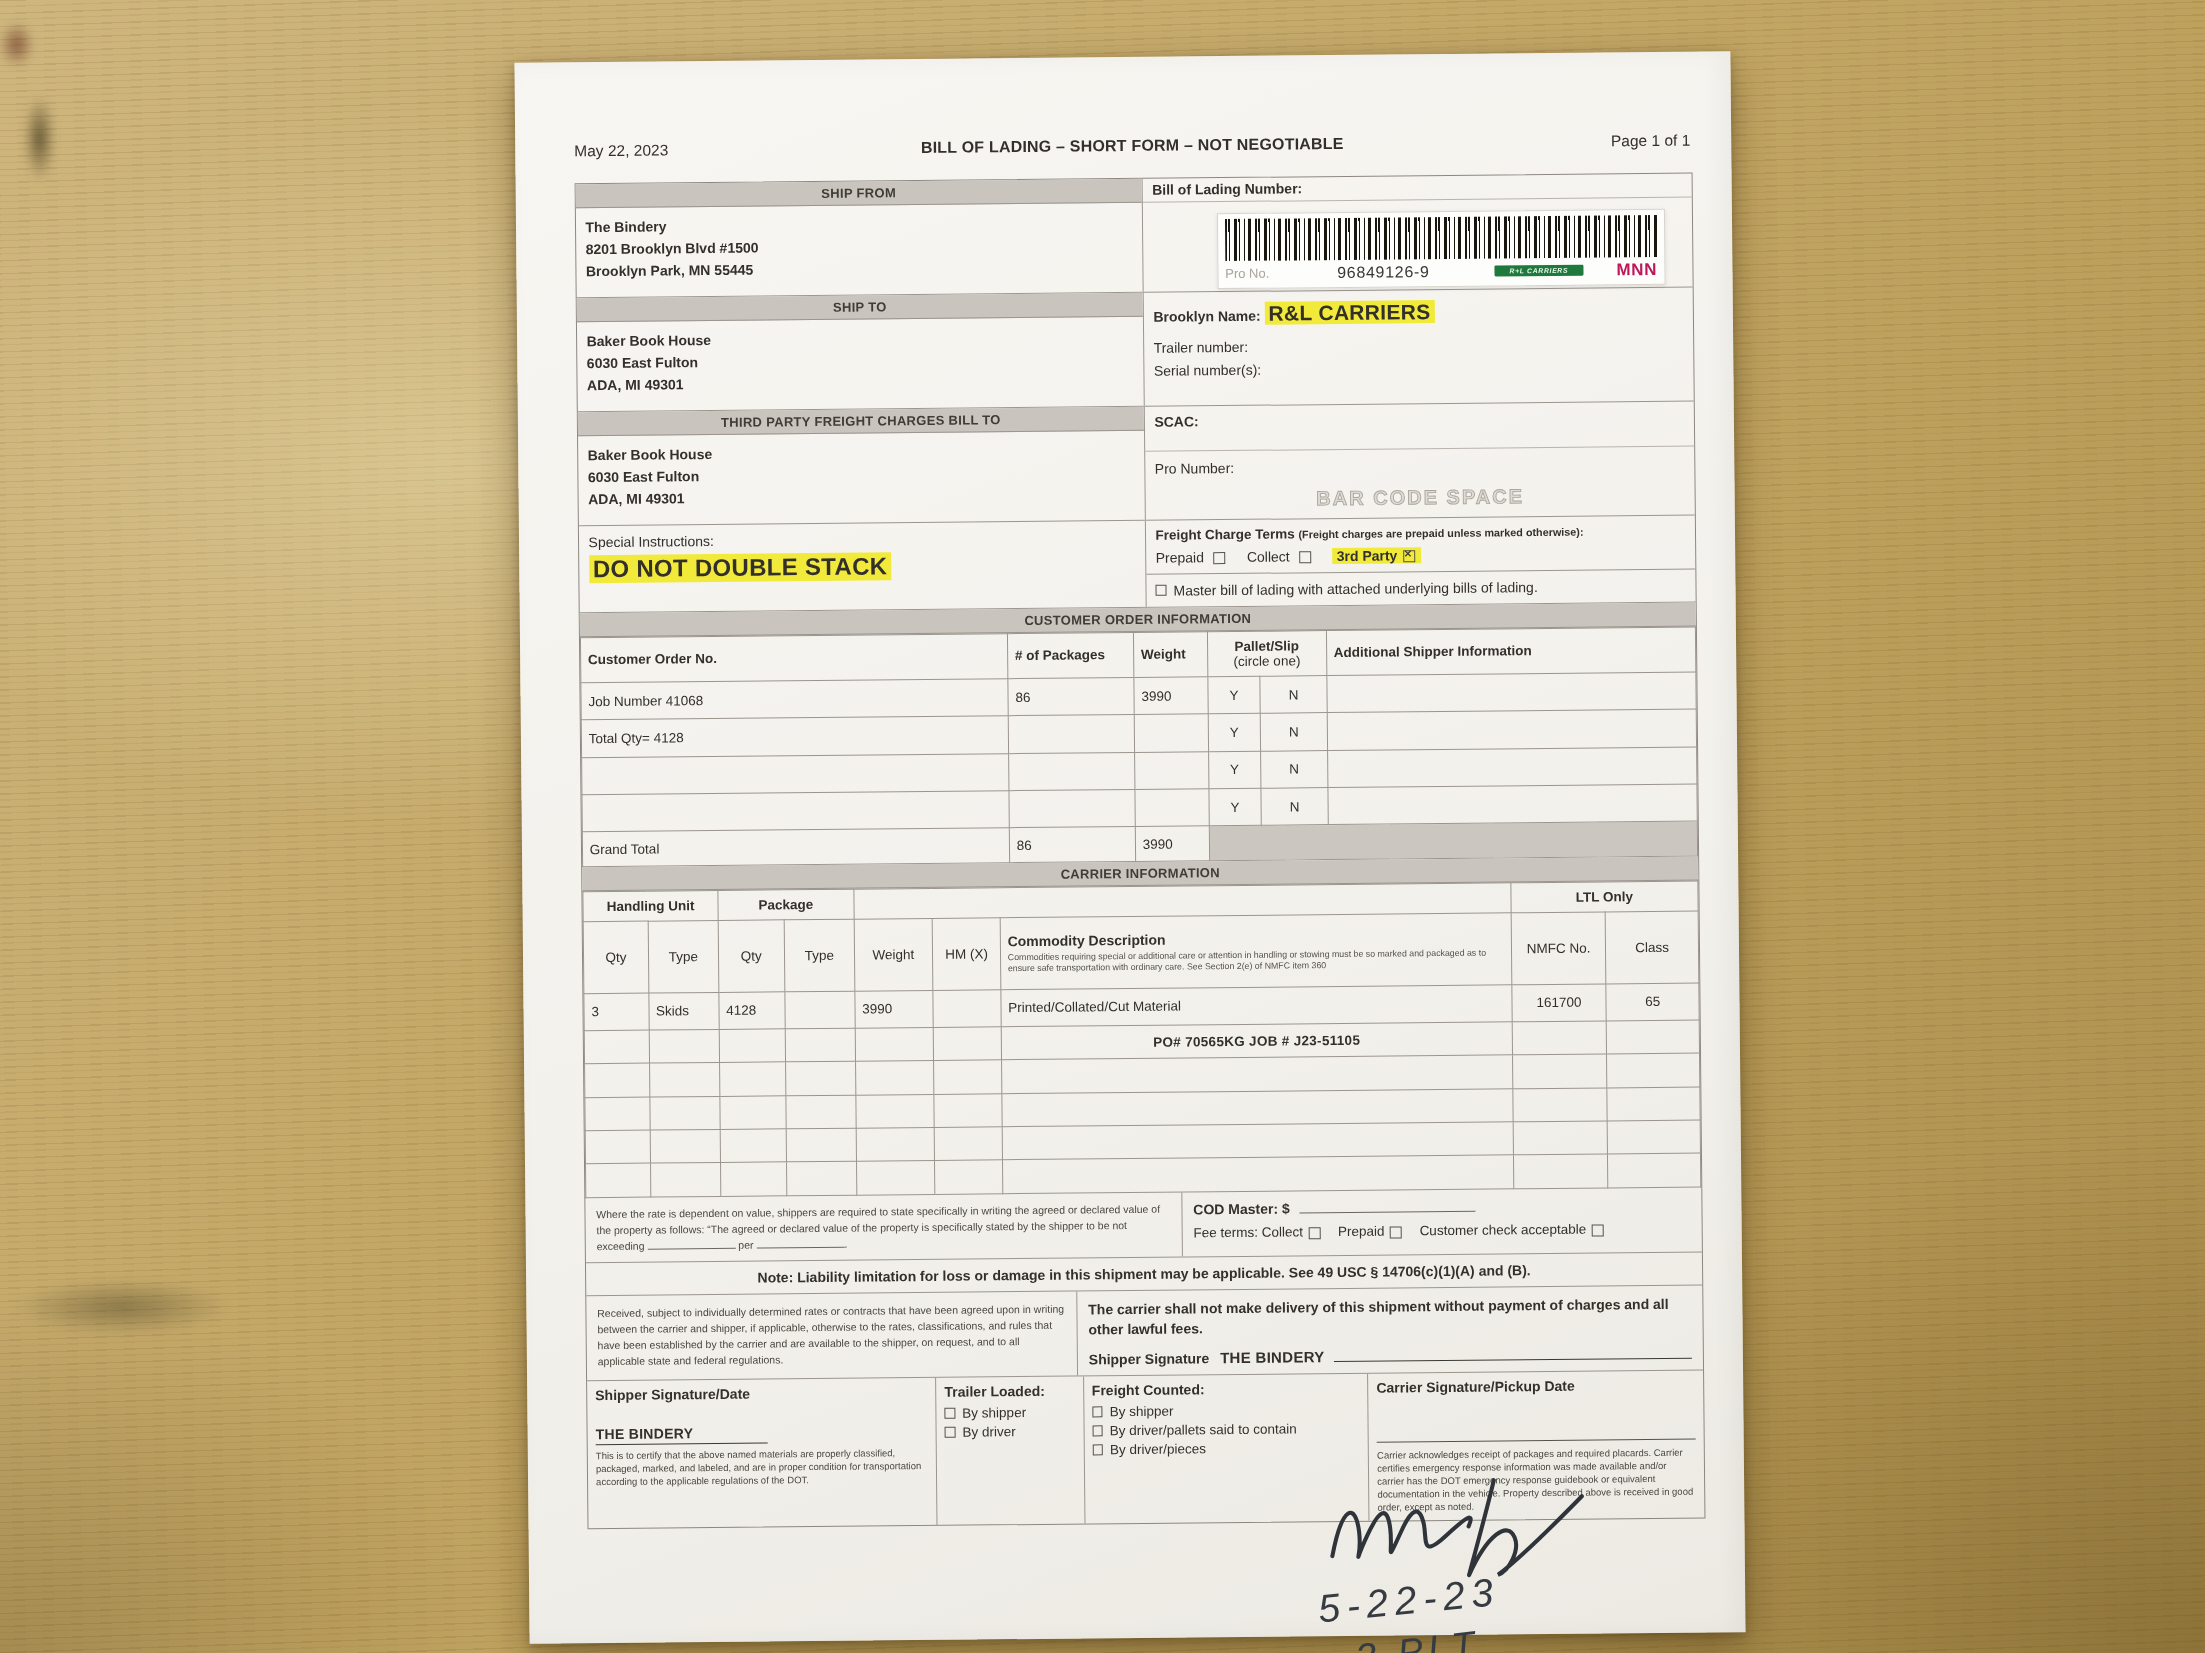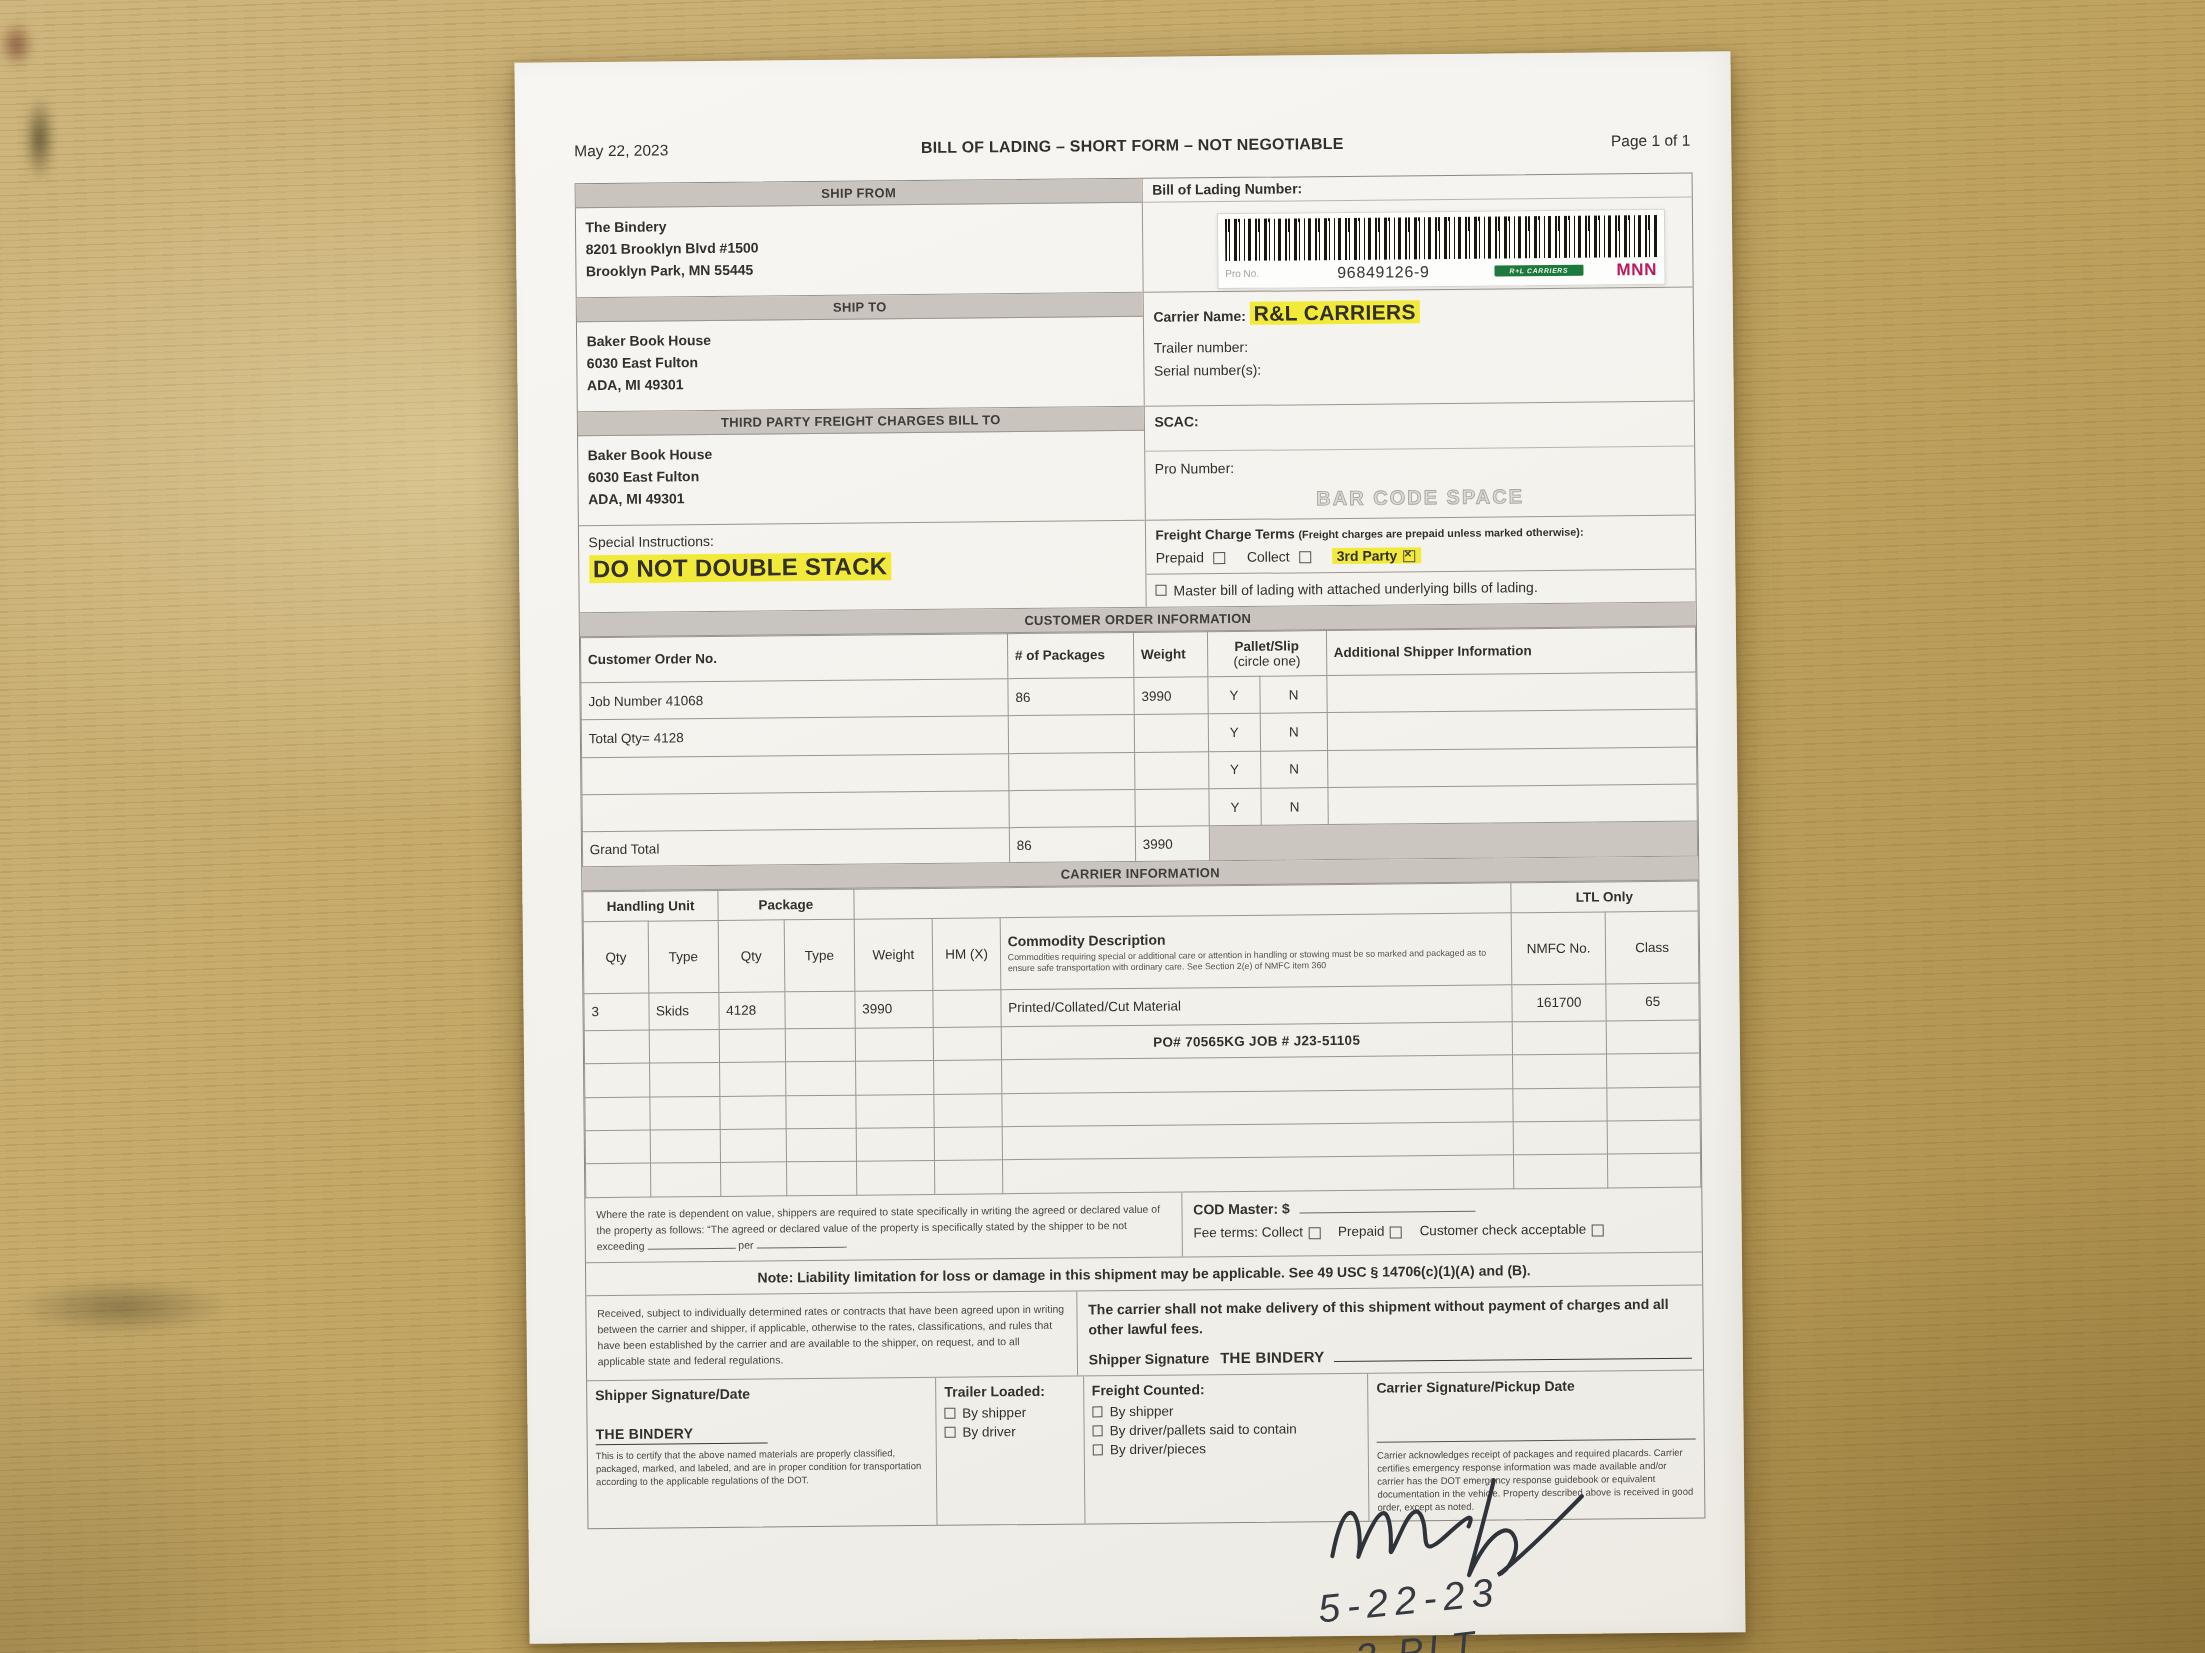--- a/index.html
+++ b/index.html
@@ -42,21 +42,21 @@
   .lbl{font-weight:bold;font-size:14px;}
 
   .bol-label-row{height:23px;line-height:23px;padding:0 9.5px;border-bottom:0.7px solid #b9b3ac;}
   .sticker{margin:10.8px 13.5px 0 74px;background:#fdfdfb;border:0.7px solid #d8d4cd;
     box-shadow:0 1.4px 4px rgba(0,0,0,.10);padding:5.4px 6.8px 4px;width:432px;}
   .barcode{height:42px;background:repeating-linear-gradient(90deg,
     #18160f 0 2px,#fdfdfb 2px 3.4px,#18160f 3.4px 4.7px,#fdfdfb 4.7px 8.8px,
     #18160f 8.8px 12px,#fdfdfb 12px 13.5px,#18160f 13.5px 15px,#fdfdfb 15px 19px,
     #18160f 19px 20px,#fdfdfb 20px 23px,#18160f 23px 26px,#fdfdfb 26px 30px);}
   .sticker-row{display:flex;align-items:center;margin-top:2.7px;font-size:13.5px;}
-  .pro-no{font-size:10px;color:#a9a49c;width:47px;}
+  .pro-no{font-size:13px;color:#a9a49c;width:47px;}
   .bol-num{flex:1;text-align:center;font-size:16px;color:#3a3835;letter-spacing:0.7px;}
   .rl-logo{background:#1e7a3c;color:#eaf5ec;font-size:6.8px;font-style:italic;font-weight:bold;
     padding:2px 15px;border-radius:1.4px;letter-spacing:0.7px;white-space:nowrap;}
   .mnn{width:74px;text-align:right;font-size:17px;color:#be185d;letter-spacing:0.7px;font-weight:bold;}
 
   .hl{background:#f2ea3a;padding:0 4px;font-weight:bold;}
   .carrier-line{padding:9.5px 9.5px 4px;font-size:14px;}
   .carrier-name{font-size:21px;font-weight:bold;letter-spacing:0.3px;}
   .two-lines{padding:6.8px 9.5px;line-height:23px;font-size:14px;}
 
@@ -176,21 +176,21 @@
         <div class="cell-l">
           <div class="secbar">SHIP TO</div>
           <div class="addr">
             <div>Baker Book House</div>
             <div>6030 East Fulton</div>
             <div>ADA, MI 49301</div>
           </div>
         </div>
         <div class="cell-r">
           <div class="carrier-line">
-            <span class="lbl">Carrier Name:</span>
+            <span class="lbl">Brooklyn Name:</span>
             <span class="hl carrier-name">R&amp;L CARRIERS</span>
           </div>
           <div class="two-lines">
             <div>Trailer number:</div>
             <div>Serial number(s):</div>
           </div>
         </div>
       </div>
 
       <div class="row">

